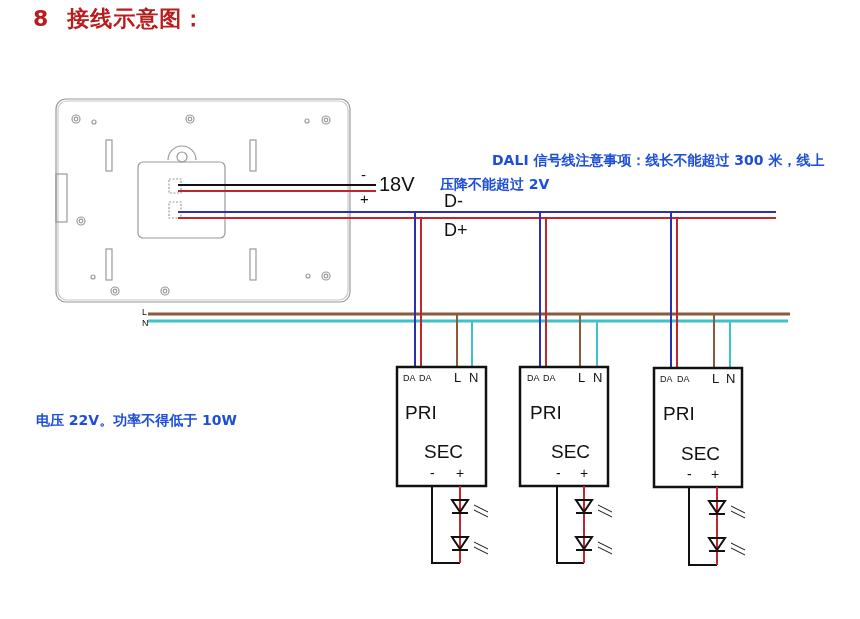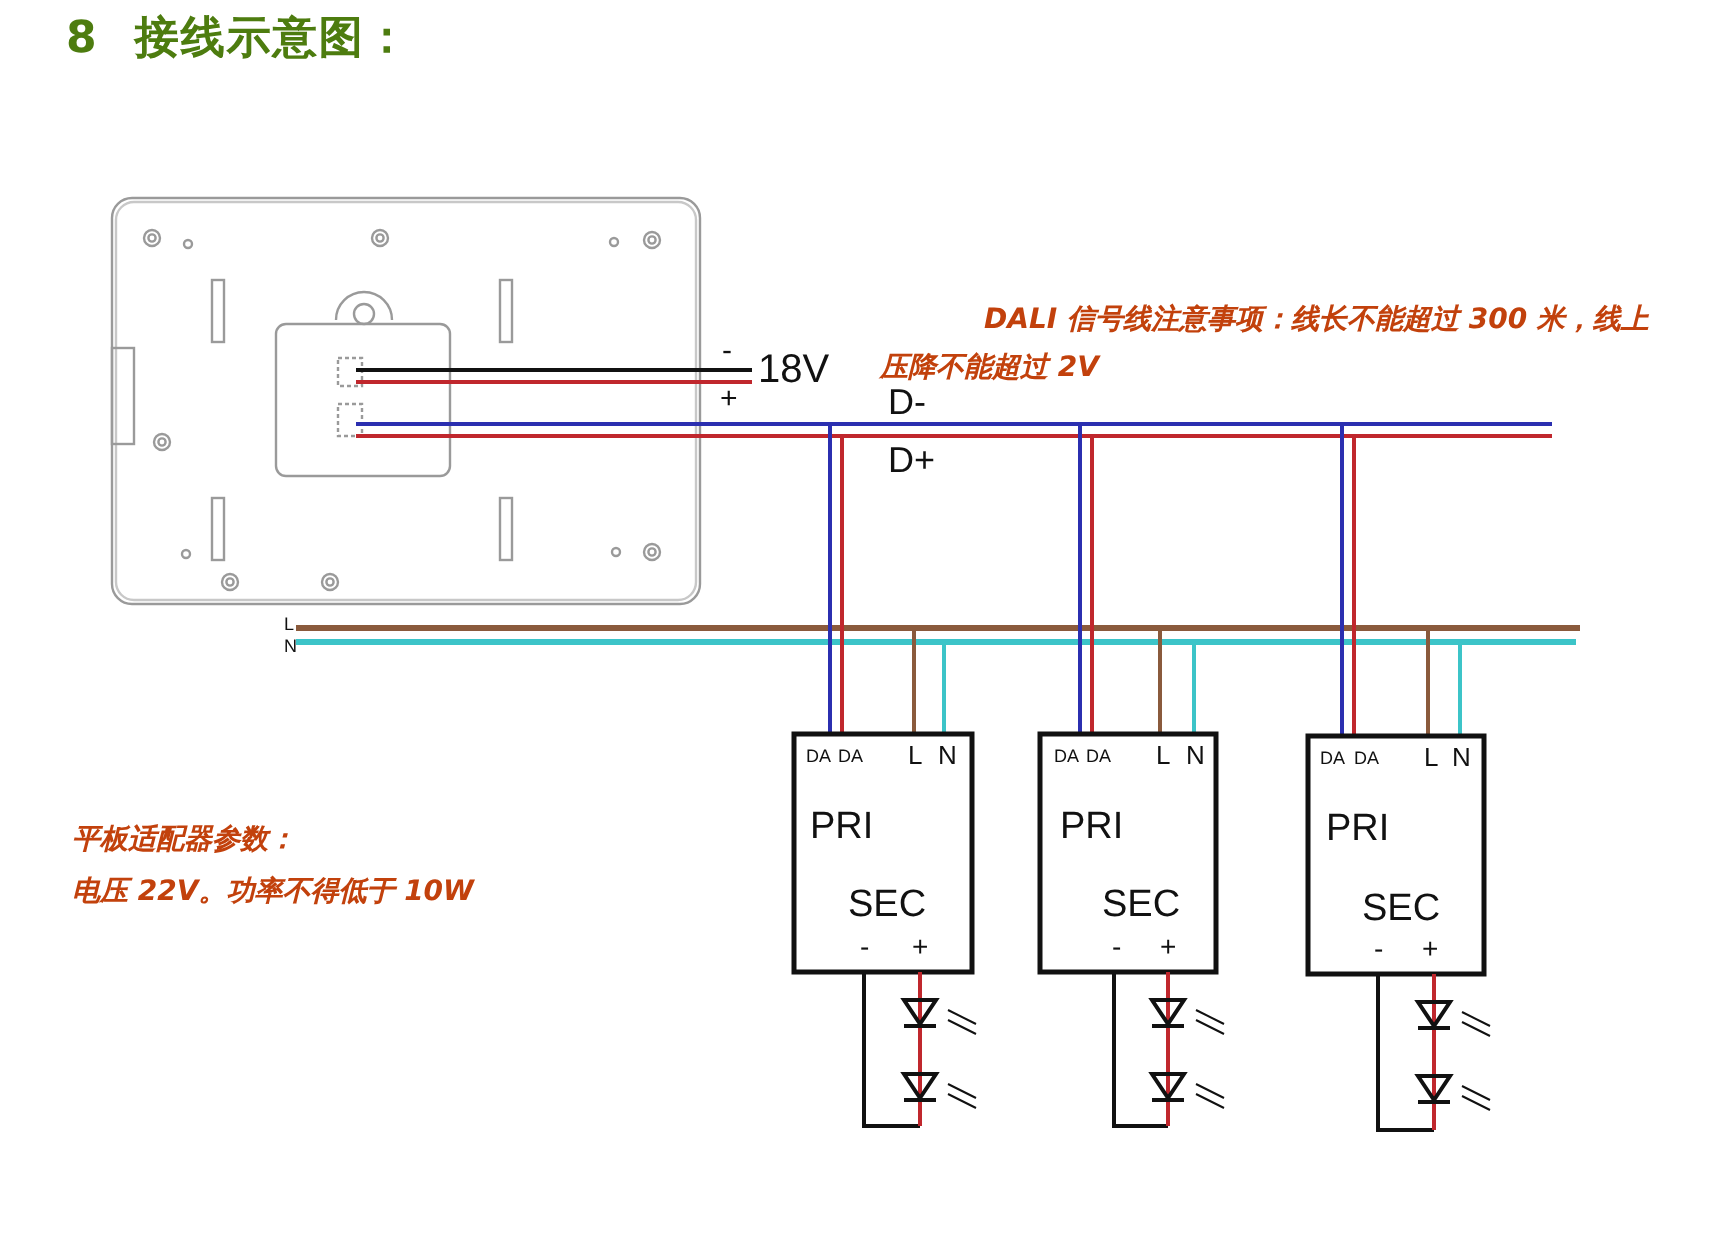--- a/index.html
+++ b/index.html
@@ -1,19 +1,19 @@
 <!DOCTYPE html>
 <html><head>
 <meta charset="utf-8">
 <style>
   html, body { margin:0; padding:0; background:#ffffff; }
   body { width:860px; height:619px; position:relative; overflow:hidden; font-family:"DejaVu Sans", sans-serif; }
-  .heading { position:absolute; left:33px; top:4px; font-size:22px; font-weight:bold; color:#4d7c0f; letter-spacing:1px; }
+  .heading { position:absolute; left:33px; top:4px; font-size:22px; font-weight:bold; color:#b91c1c; letter-spacing:1px; }
   .heading .num { margin-right:18px; }
-  .note { position:absolute; color:#c2410c; font-weight:bold; font-size:14px; line-height:24px;font-style:italic; }
+  .note { position:absolute; color:#1d4ed8; font-weight:bold; font-size:14px; line-height:24px; }
   .note-dali { left:440px; top:148px; width:390px; text-indent:52px; }
   .note-adapter { left:36px; top:407px; width:260px; line-height:26px; }
   svg { position:absolute; left:0; top:0; }
   .lbl { font-family:"Liberation Sans", sans-serif; fill:#111; }
 </style>
 </head>
 <body>
 
 <div class="heading">
   <span class="num">8</span><span>接线示意图：</span>
@@ -167,15 +167,14 @@
         <line x1="709" y1="551" x2="725" y2="551"></line>
       <line x1="731" y1="543" x2="745" y2="550" stroke-width="1"></line>
         <line x1="731" y1="548" x2="745" y2="555" stroke-width="1"></line>
     </g>
   </g>
 </svg>
 
 <div class="note note-dali">DALI 信号线注意事项：线长不能超过 300 米，线上压降不能超过 2V</div>
 
 <div class="note note-adapter">
-  <div>平板适配器参数：</div>
   <div>电压 22V。功率不得低于 10W</div>
 </div>
 
 </body></html>

